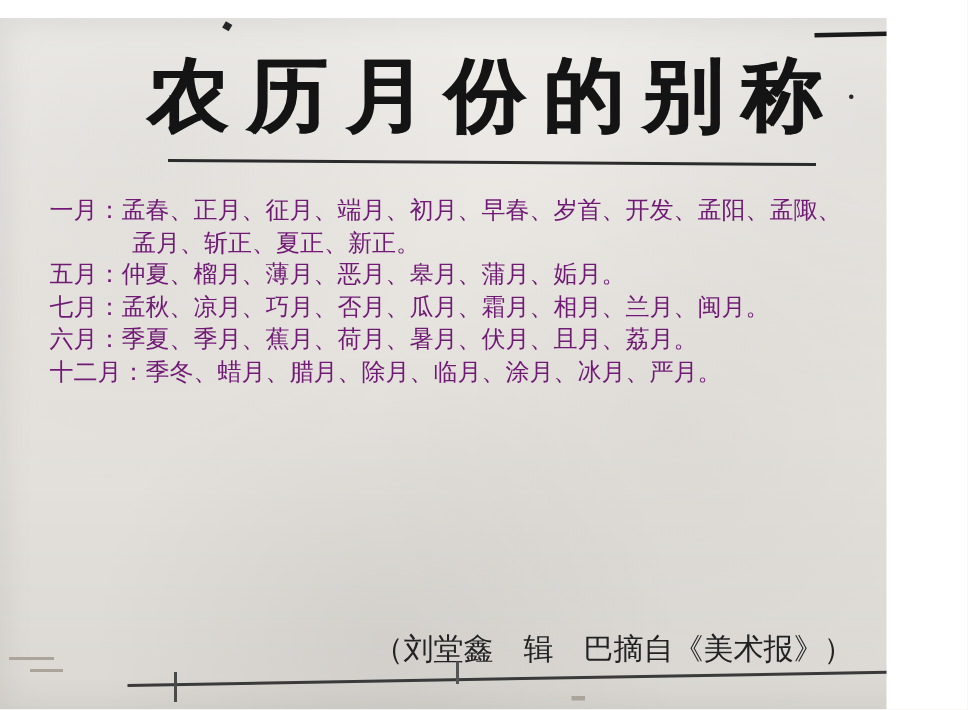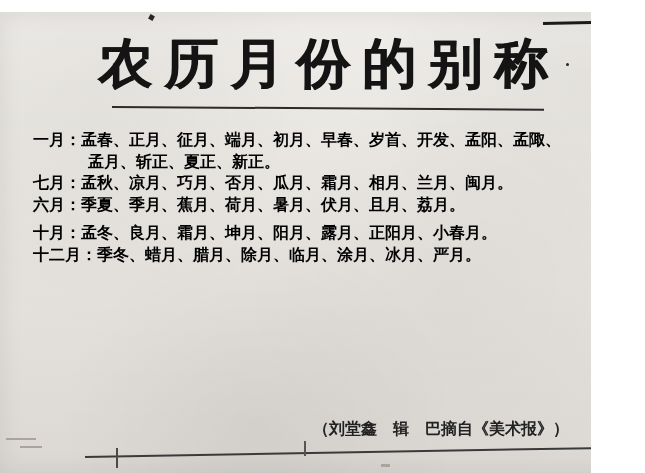--- a/index.html
+++ b/index.html
@@ -31,30 +31,30 @@
     font-size:54px;line-height:60px;font-weight:900;
     letter-spacing:12px;color:#141414;white-space:nowrap;
     text-shadow:1px 0 0 #141414;
   }
   .headline-rule{
     position:absolute;left:112px;top:106px;width:432px;height:2px;
     background:#2b2b2b;transform:rotate(0.35deg);transform-origin:left center;
   }
   .body-text{
     position:absolute;left:33px;top:129px;width:540px;
-    font-size:16px;line-height:21.5px;font-weight:bold;
-    color:#000000;letter-spacing:0;
+    font-size:16px;line-height:21.5px;font-weight:normal;
+    color:#701a75;letter-spacing:0;
   }
   .month-row{
     padding-left:55px;text-indent:-55px; 
   }
   .month-row.gap-before{margin-top:7px;}
   .credit-line{
     position:absolute;right:22px;top:419px;
-    font-size:16px;font-weight:bold;color:#222222;white-space:nowrap;
+    font-size:20px;font-weight:normal;color:#222222;white-space:nowrap;
   }
   .bottom-rule{
     position:absolute;left:85px;top:456px;width:558px;height:2px;
     background:#3a3a3a;transform:rotate(-1deg);transform-origin:left center;
   }
   .bottom-tick-1{position:absolute;left:116px;top:448px;width:2px;height:20px;background:#4a4a4a;}
   .bottom-tick-2{position:absolute;left:304px;top:441px;width:2px;height:15px;background:#555555;}
   .artifact{position:absolute;background:#262626;}
   .artifact.faint{background:#aaa49b;}
   .a1{left:149px;top:15px;width:5px;height:5px;transform:rotate(30deg);}
@@ -69,23 +69,23 @@
 <div class="screenshot">
   <div class="paper"></div>
 
   <div class="top-edge-line"></div>
 
   <div class="headline">农历月份的别称</div>
   <div class="headline-rule"></div>
 
   <div class="body-text">
     <div class="month-row"><span>一月</span><span>：</span><span>孟春、正月、征月、端月、初月、早春、岁首、开发、孟阳、孟陬、孟月、斩正、夏正、新正。</span></div>
+    <div class="month-row"><span>五月</span><span>：</span><span>仲夏、榴月、薄月、恶月、皋月、蒲月、姤月。</span></div>
     <div class="month-row"><span>七月</span><span>：</span><span>孟秋、凉月、巧月、否月、瓜月、霜月、相月、兰月、闽月。</span></div>
     <div class="month-row"><span>六月</span><span>：</span><span>季夏、季月、蕉月、荷月、暑月、伏月、且月、荔月。</span></div>
-    <div class="month-row gap-before"><span>十月</span><span>：</span><span>孟冬、良月、霜月、坤月、阳月、露月、正阳月、小春月。</span></div>
     <div class="month-row"><span>十二月</span><span>：</span><span>季冬、蜡月、腊月、除月、临月、涂月、冰月、严月。</span></div>
   </div>
 
   <div class="credit-line">（刘堂鑫　辑　巴摘自《美术报》）</div>
 
   <div class="bottom-rule"></div>
   <div class="bottom-tick-1"></div>
   <div class="bottom-tick-2"></div>
 
   <div class="artifact a1"></div>

